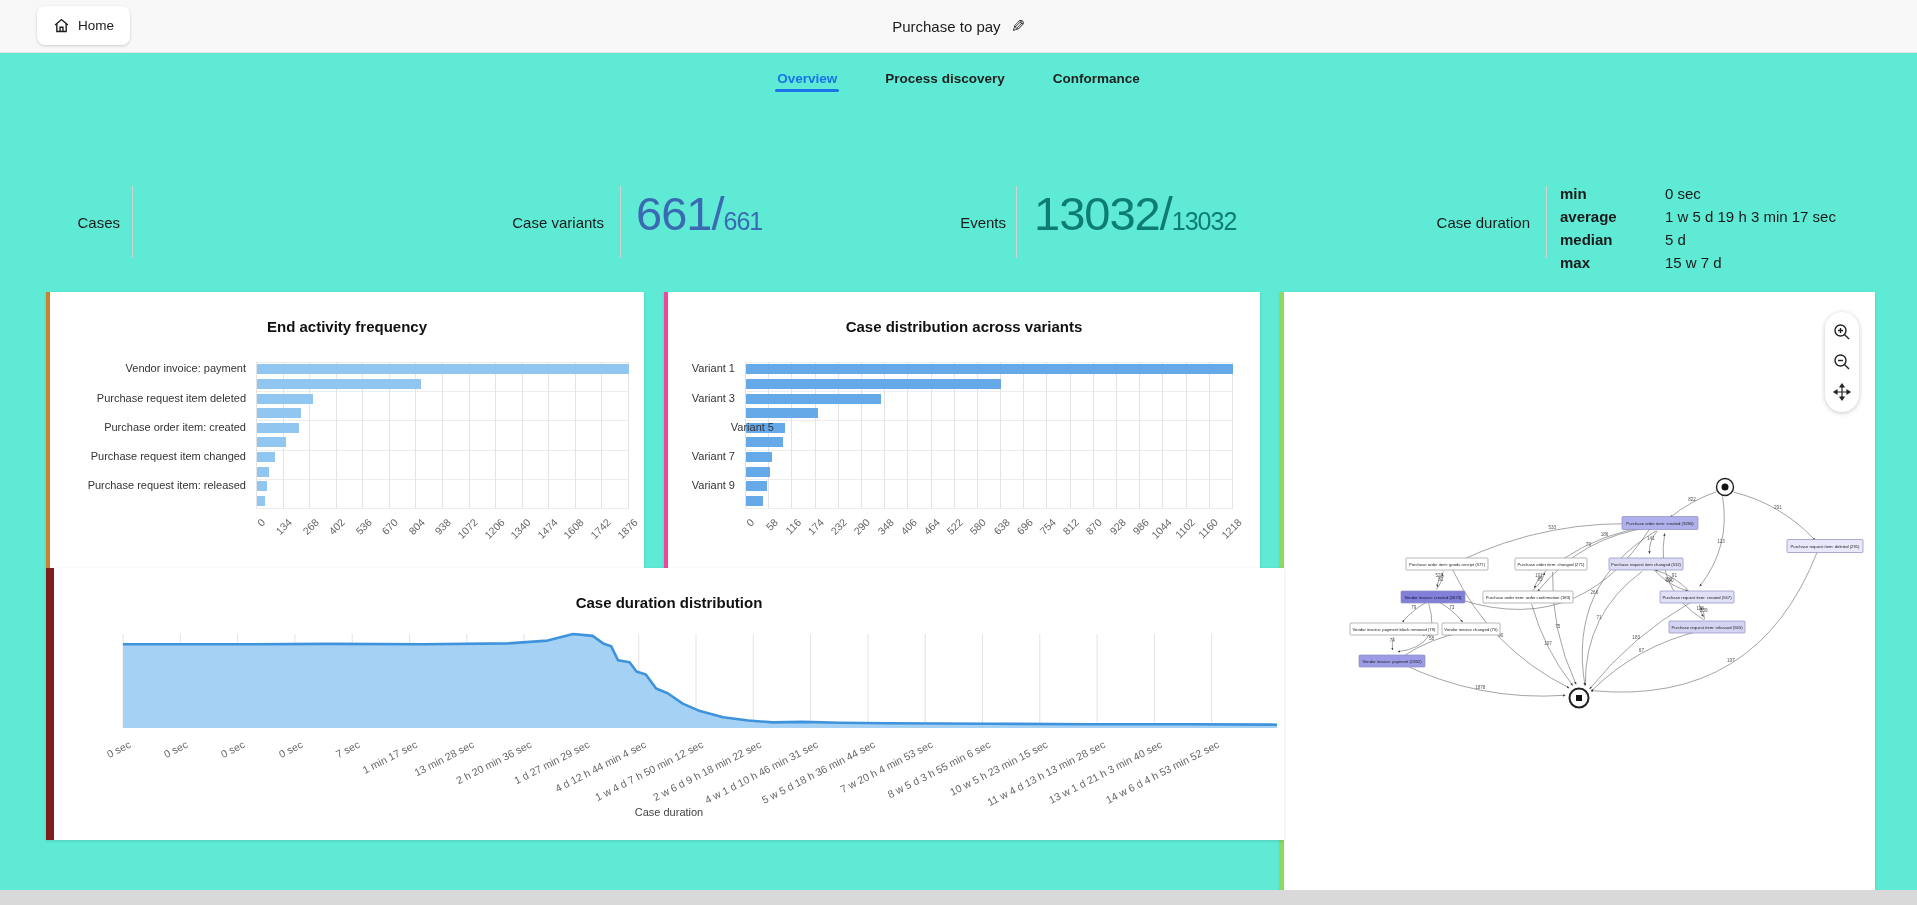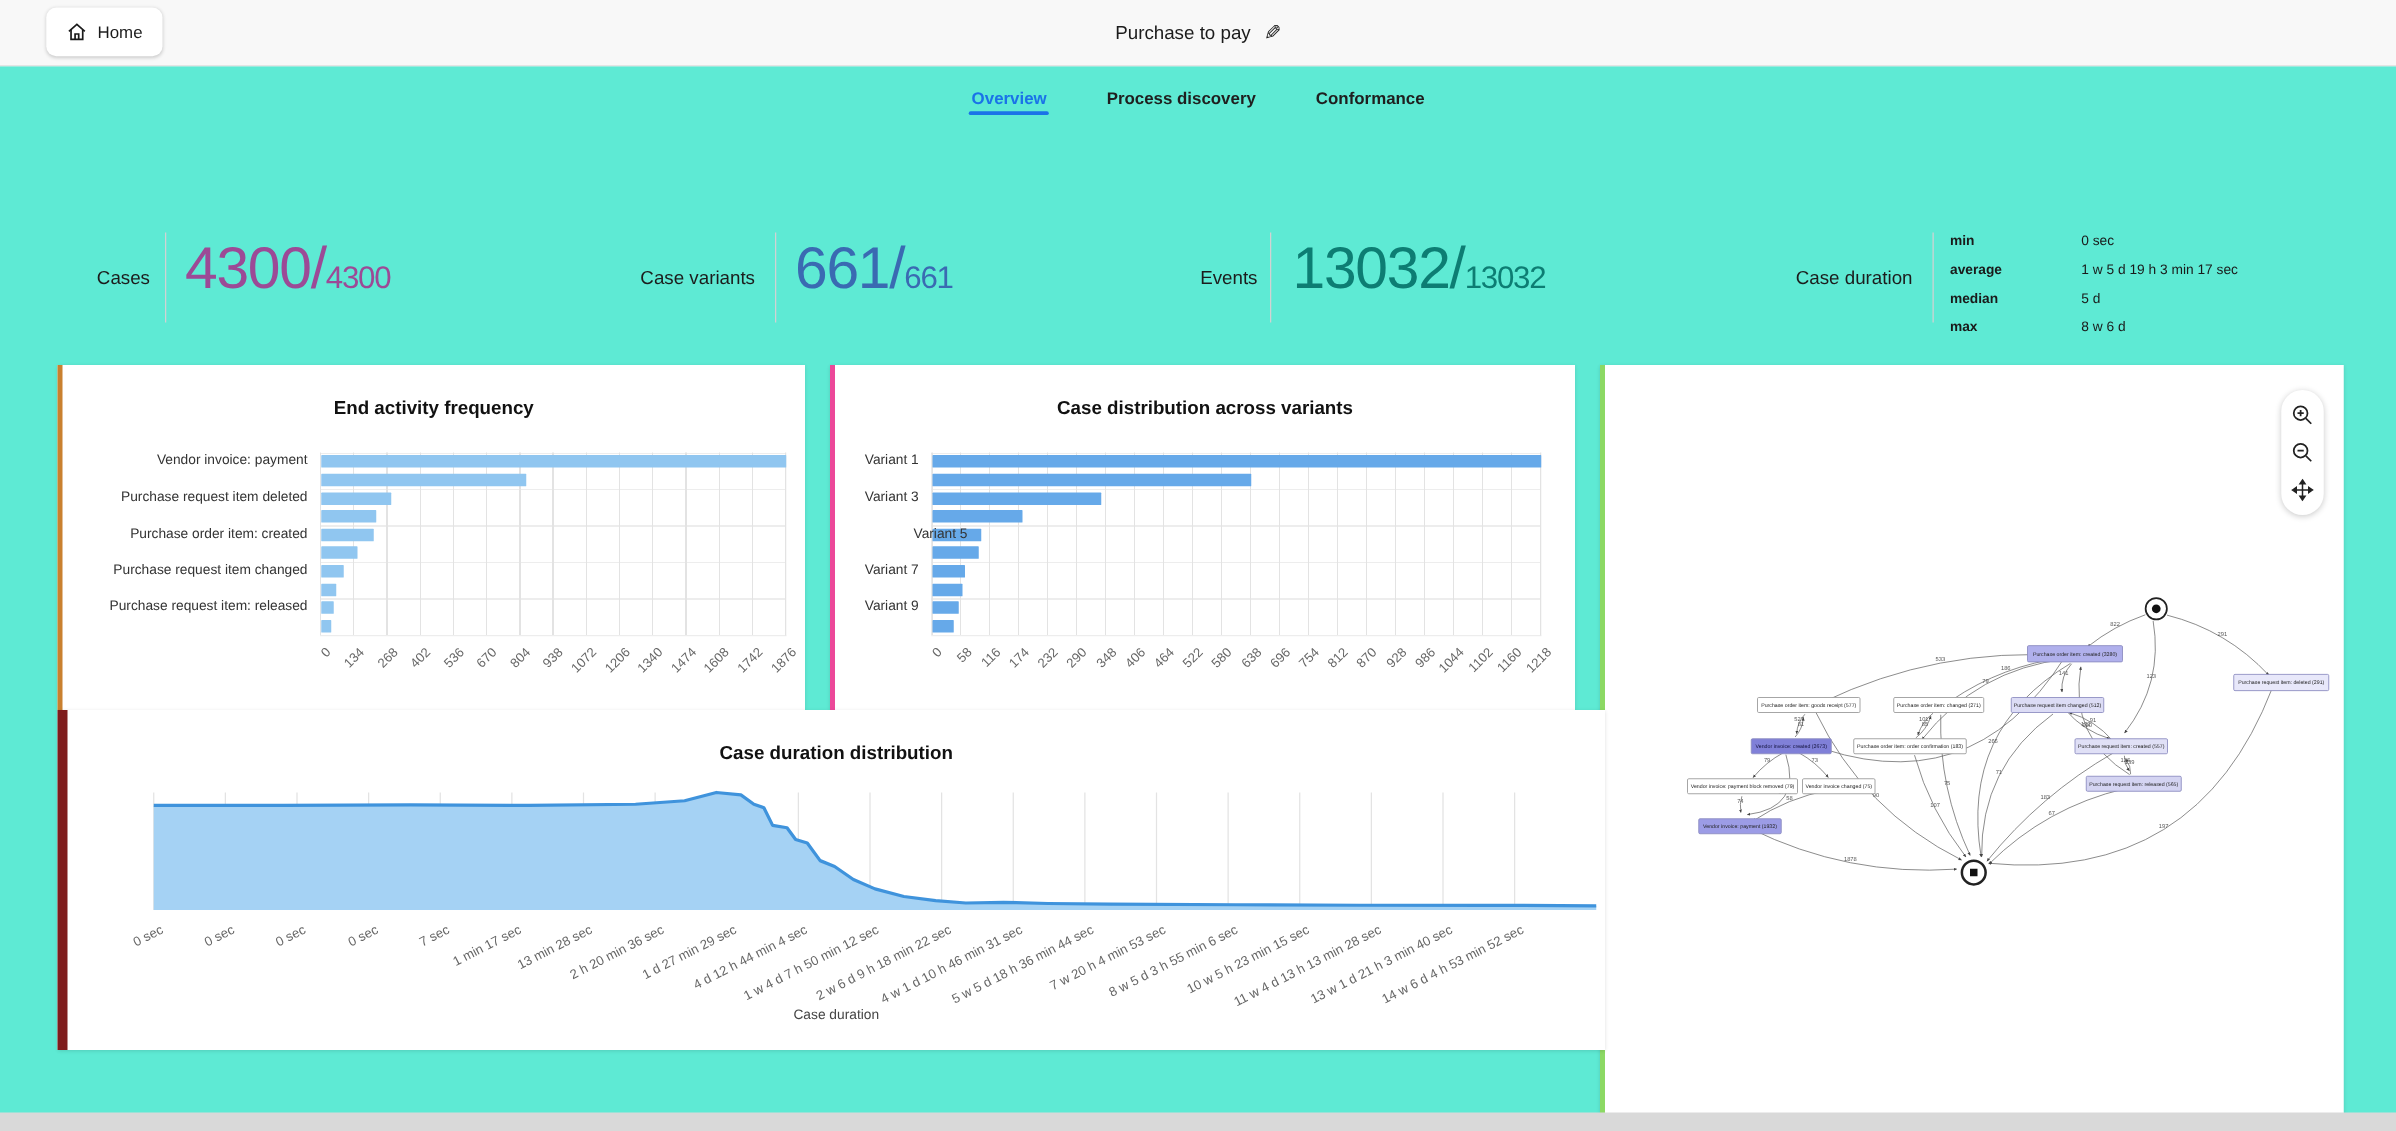--- a/index.html
+++ b/index.html
@@ -22,21 +22,21 @@
 
   
   .datefield{position:absolute;left:49px;top:126px;width:286px;height:32px;border-bottom:2px solid #3a3a3a;
     display:flex;align-items:center;justify-content:space-between;padding:0 6px;font-size:13px;color:#111;cursor:pointer;}
 
   
   .vdiv{position:absolute;top:186px;height:72px;width:1px;background:#d2d2d2;}
   .kpi-label{position:absolute;top:214px;font-size:15px;color:#1c1c1c;text-align:right;}
   .kpi-value{position:absolute;top:186px;font-size:47px;letter-spacing:-1px;font-weight:500;white-space:nowrap;}
   .kpi-value .den{font-size:25px;font-weight:500;}
-  .stats{position:absolute;left:1560px;top:182px;font-size:11px;color:#1a1a1a;}
+  .stats{position:absolute;left:1560px;top:182px;font-size:15px;color:#1a1a1a;}
   .stats .row{display:flex;line-height:23px;}
   .stats .nm{width:105px;font-weight:bold;}
 
   
   .card{position:absolute;background:#fff;box-shadow:0 1px 3px rgba(0,0,0,.13);}
   .card-title{position:absolute;left:0;right:0;top:26px;text-align:center;font-size:15px;font-weight:bold;color:#111;}
   #card-end-activity{left:46px;top:292px;width:594px;height:276px;border-left:4px solid #c9802f;}
   #card-variants{left:664px;top:292px;width:592px;height:276px;border-left:4px solid #ec4899;text-decoration:underline;}
   #card-graph{left:1280px;top:292px;width:591px;height:599px;border-left:4px solid #8cd964;}
   #card-duration{left:46px;top:568px;width:1210px;height:272px;border-left:8px solid #7f1d1d;padding-left:20px;}
@@ -82,21 +82,20 @@
 
   <nav class="tabs">
     <div class="tab active">Overview</div>
     <div class="tab">Process discovery</div>
     <div class="tab">Conformance</div>
   </nav>
 
 
   <span class="kpi-label" style="left:40px;width:80px;">Cases</span>
   <span class="vdiv" style="left:132px;"></span>
-  <span class="kpi-value" style="left:148px;color:#9c4a96;"><span>4300/</span><span class="den">4300</span></span>
 
   <span class="kpi-label" style="left:480px;width:124px;">Case variants</span>
   <span class="vdiv" style="left:620px;"></span>
   <span class="kpi-value" style="left:636px;color:#3a6ab2;"><span>661/</span><span class="den">661</span></span>
 
   <span class="kpi-label" style="left:938px;width:68px;">Events</span>
   <span class="vdiv" style="left:1016px;"></span>
   <span class="kpi-value" style="left:1034px;color:#0d7d73;"><span>13032/</span><span class="den">13032</span></span>
 
   <span class="kpi-label" style="left:1406px;width:124px;">Case duration</span>
@@ -109,21 +108,21 @@
     <div class="row">
         <span class="nm">average</span>
         <span>1 w 5 d 19 h 3 min 17 sec</span>
       </div>
     <div class="row">
         <span class="nm">median</span>
         <span>5 d</span>
       </div>
     <div class="row">
         <span class="nm">max</span>
-        <span>8 w 6 d</span>
+        <span>15 w 7 d</span>
       </div>
   </div>
 
   <div class="card" id="card-end-activity">
     <div class="card-title">End activity frequency</div>
     <div class="plot" id="plot-end-activity" style="inset: 0px;">
         <div class="grid" style="left: 206px; top: 70px; width: 372px; height: 146px; background-image: repeating-linear-gradient(to right, rgb(227, 227, 227) 0px, rgb(227, 227, 227) 1px, transparent 1px, transparent 26.5714px), repeating-linear-gradient(rgb(237, 237, 237) 0px, rgb(237, 237, 237) 1px, transparent 1px, transparent 29.2px); border-right: 1px solid rgb(227, 227, 227); border-bottom: 1px solid rgb(237, 237, 237);"></div>
         <div class="hbar" style="left: 207px; top: 72.3px; height: 10px; width: 372px; background: rgb(144, 198, 240);"></div>
         <div class="hbar-label" style="left: 0px; width: 196px; top: 70.3px;">Vendor invoice: payment</div>
         <div class="hbar" style="left: 207px; top: 86.9px; height: 10px; width: 163.791px; background: rgb(144, 198, 240);"></div>

